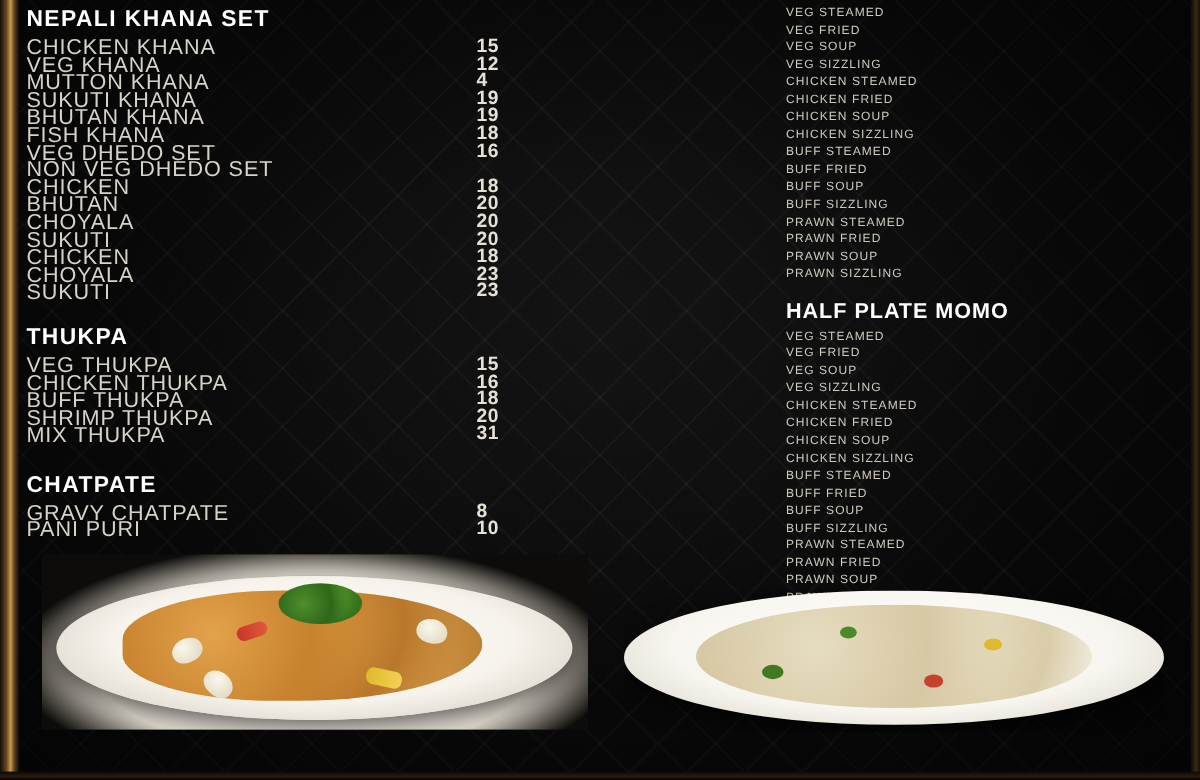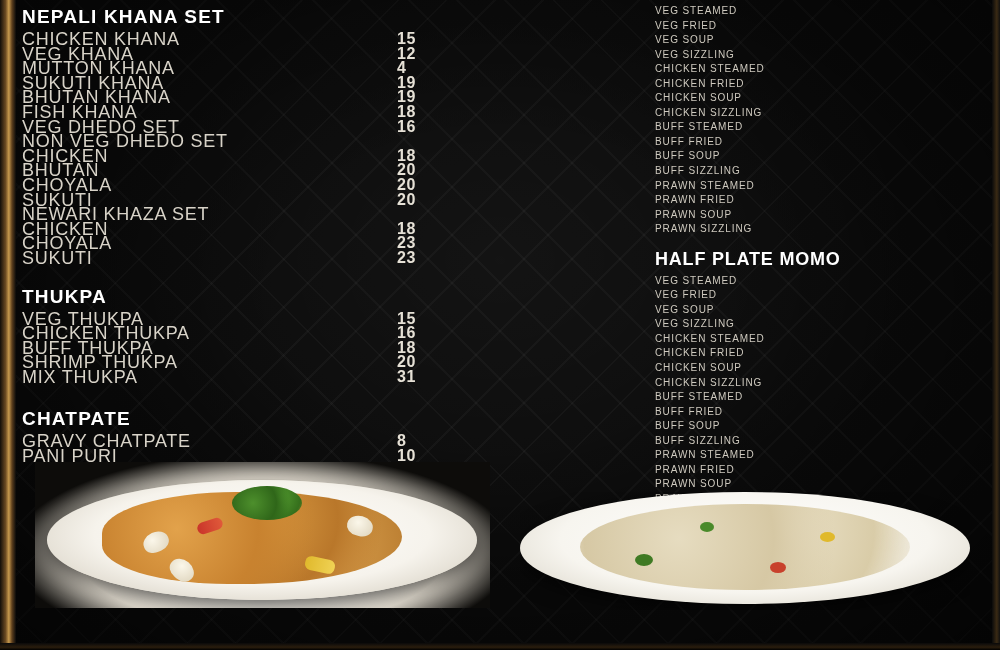--- a/index.html
+++ b/index.html
@@ -284,24 +284,20 @@
         </div>
         <div class="item-row">
           <span class="item-name">CHOYALA</span>
           <span class="item-price left-price">20</span>
         </div>
         <div class="item-row">
           <span class="item-name">SUKUTI</span>
           <span class="item-price left-price">20</span>
         </div>
         <div class="item-row">
-          <span class="item-name">NEWARI KHAZA SET</span>
-          <span class="item-price left-price"></span>
-        </div>
-        <div class="item-row">
           <span class="item-name">CHICKEN</span>
           <span class="item-price left-price">18</span>
         </div>
         <div class="item-row">
           <span class="item-name">CHOYALA</span>
           <span class="item-price left-price">23</span>
         </div>
         <div class="item-row">
           <span class="item-name">SUKUTI</span>
           <span class="item-price left-price">23</span>

